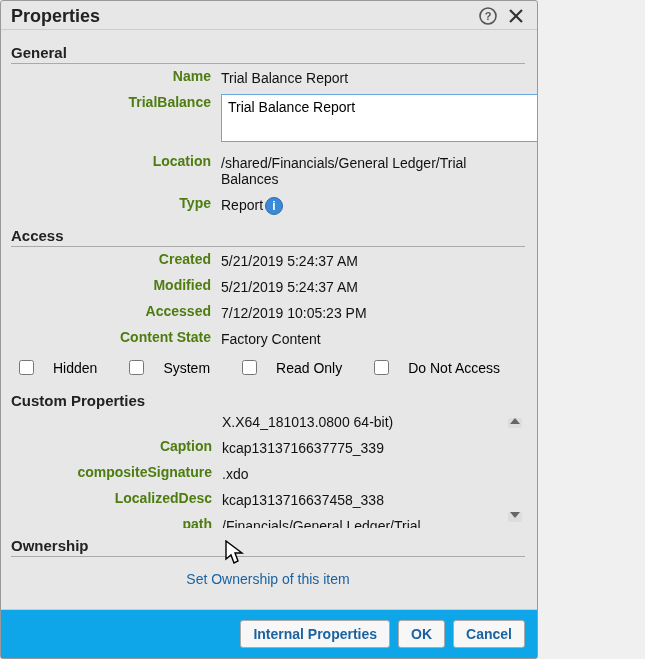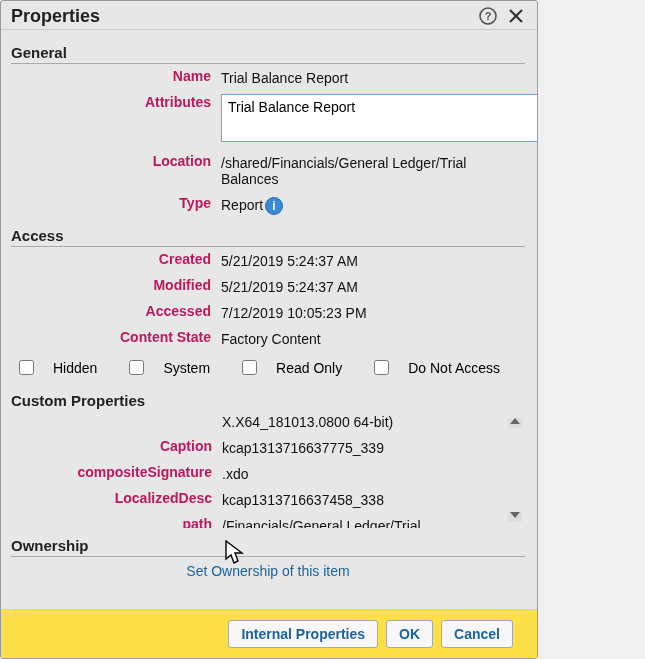--- a/index.html
+++ b/index.html
@@ -53,21 +53,21 @@
   }
   .row {
     display: flex;
     padding: 4px 0;
   }
   .label-col {
     width: 210px;
     text-align: right;
     padding-right: 10px;
     font-weight: bold;
-    color: #be185d;
+    color: #4d7c0f;
     flex-shrink: 0;
   }
   .value-col {
     flex: 1;
     color: #111;
   }
   .value-col input[type=text], .value-col textarea {
     width: 400px;
     font-family: inherit;
     font-size: 14px;
@@ -128,33 +128,34 @@
   .scroll-handle.dn { bottom: 6px; height: 10px; }
   .arrow {
     display:block; width:0;height:0;margin:0 auto;
     border-left:5px solid transparent;border-right:5px solid transparent;
   }
   .arrow.up { border-bottom:6px solid #666; }
   .arrow.dn { border-top:6px solid #666; }
   .ownership-link {
     text-align: center;
     padding: 6px 0 10px 0;
+    margin-top: 8px;
   }
   .ownership-link a {
     color: #1b63a0;
     cursor: pointer;
     text-decoration: none;
   }
   .footer {
     border-top: 1px solid #ccc;
-    padding: 10px 24px;
+    padding: 10px 12px;
     display: flex;
     justify-content: flex-end;
     gap: 8px;
-    background: #fde047;
+    background: #0ea5e9;
   }
   .btn {
     padding: 5px 12px;
     background: #f7f7f7;
     border: 1px solid #aaa;
     border-radius: 3px;
     cursor: pointer;
     color: #1b63a0;
     font-weight: bold;
     font-size: 14px;
@@ -186,21 +187,21 @@
   </div>
 
   <div class="body">
 
     <div class="section-header">General</div>
     <div class="row">
       <div class="label-col">Name</div>
       <div class="value-col value-static">Trial Balance Report</div>
     </div>
     <div class="row">
-      <div class="label-col">Attributes</div>
+      <div class="label-col">TrialBalance</div>
       <div class="value-col">
         <textarea style="">Trial Balance Report</textarea>
       </div>
     </div>
     <div class="row">
       <div class="label-col">Location</div>
       <div class="value-col value-static">/shared/Financials/General Ledger/Trial Balances</div>
     </div>
     <div class="row">
       <div class="label-col">Type</div>

